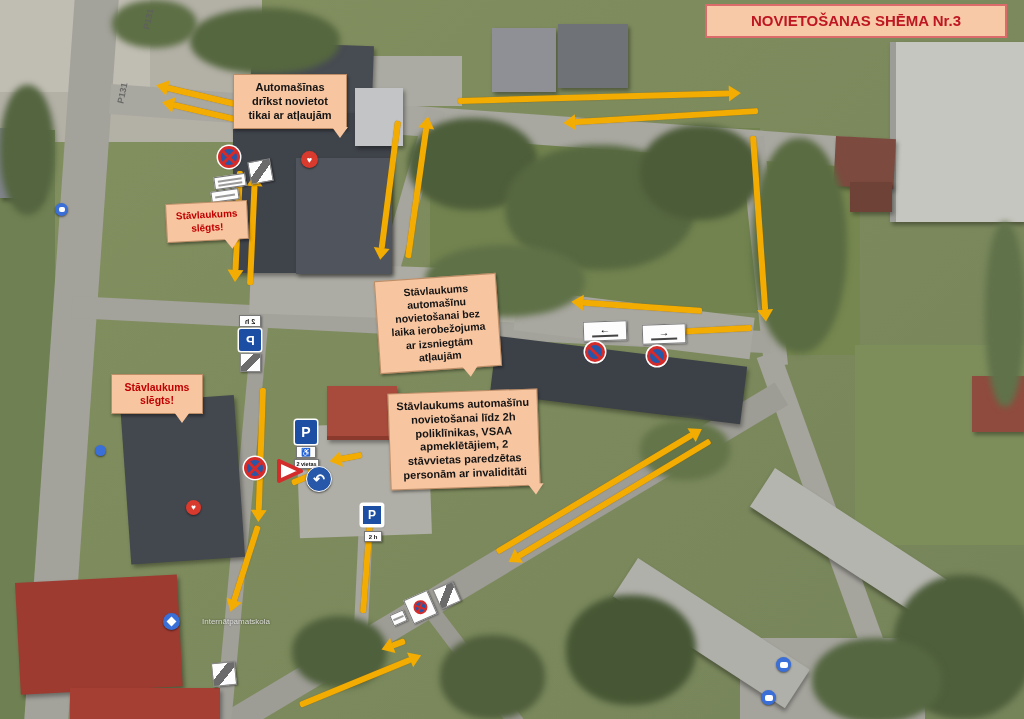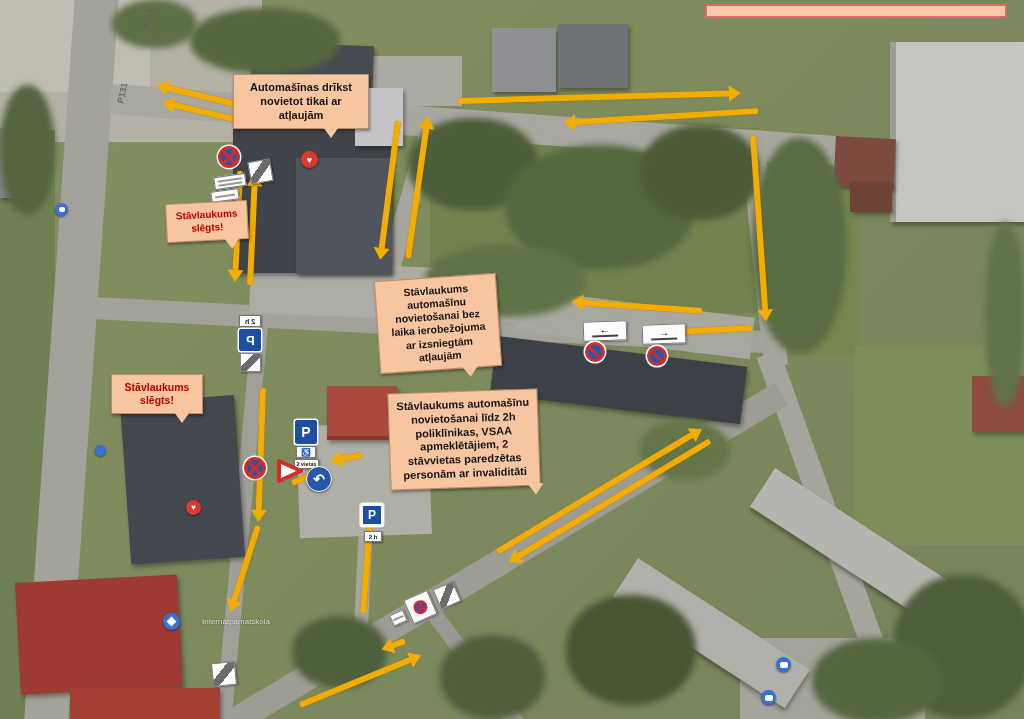--- a/index.html
+++ b/index.html
@@ -229,32 +229,33 @@
     <div class="busbody"></div>
   </div>
   <div class="poi" style="left:761px;top:690px;width:15px;height:15px;background:#3A6FD8;">
     <div class="busbody"></div>
   </div>
   <div class="poi" style="left:55px;top:203px;width:13px;height:13px;background:#3A6FD8;">
     <div class="busbody" style="width:6px;height:5px;"></div>
   </div>
   <div class="poi" style="left:95px;top:445px;width:11px;height:11px;background:#3A6FD8;"></div>
 
-  <div class="callout" style="left:233px;top:74px;width:136px;font-size:11px;">
+  <div class="callout" style="left:233px;top:74px;width:114px;font-size:11px;">
     <span>Automašīnas drīkst novietot tikai ar atļaujām</span>
   </div>
   <div class="callout red" style="left:166px;top:202px;width:82px;font-size:10px;transform:rotate(-3deg);">
     <span>Stāvlaukums slēgts!</span>
   </div>
   <div class="callout red" style="left:111px;top:374px;width:92px;font-size:10.5px;">
     <span>Stāvlaukums slēgts!</span>
   </div>
   <div class="callout" style="left:377px;top:277px;width:122px;font-size:10.5px;transform:rotate(-4deg);">
     <span>Stāvlaukums automašīnu novietošanai bez laika ierobežojuma ar izsniegtām atļaujām</span>
   </div>
   <div class="callout" style="left:389px;top:391px;width:150px;font-size:11px;transform:rotate(-2deg);">
     <span>Stāvlaukums automašīnu novietošanai līdz 2h poliklīnikas, VSAA apmeklētājiem, 2 stāvvietas paredzētas personām ar invaliditāti</span>
   </div>
 
   <div id="titlebox">
+    <div>NOVIETOŠANAS SHĒMA Nr.3</div>
   </div>
 
 </div>
 
 </body></html>

